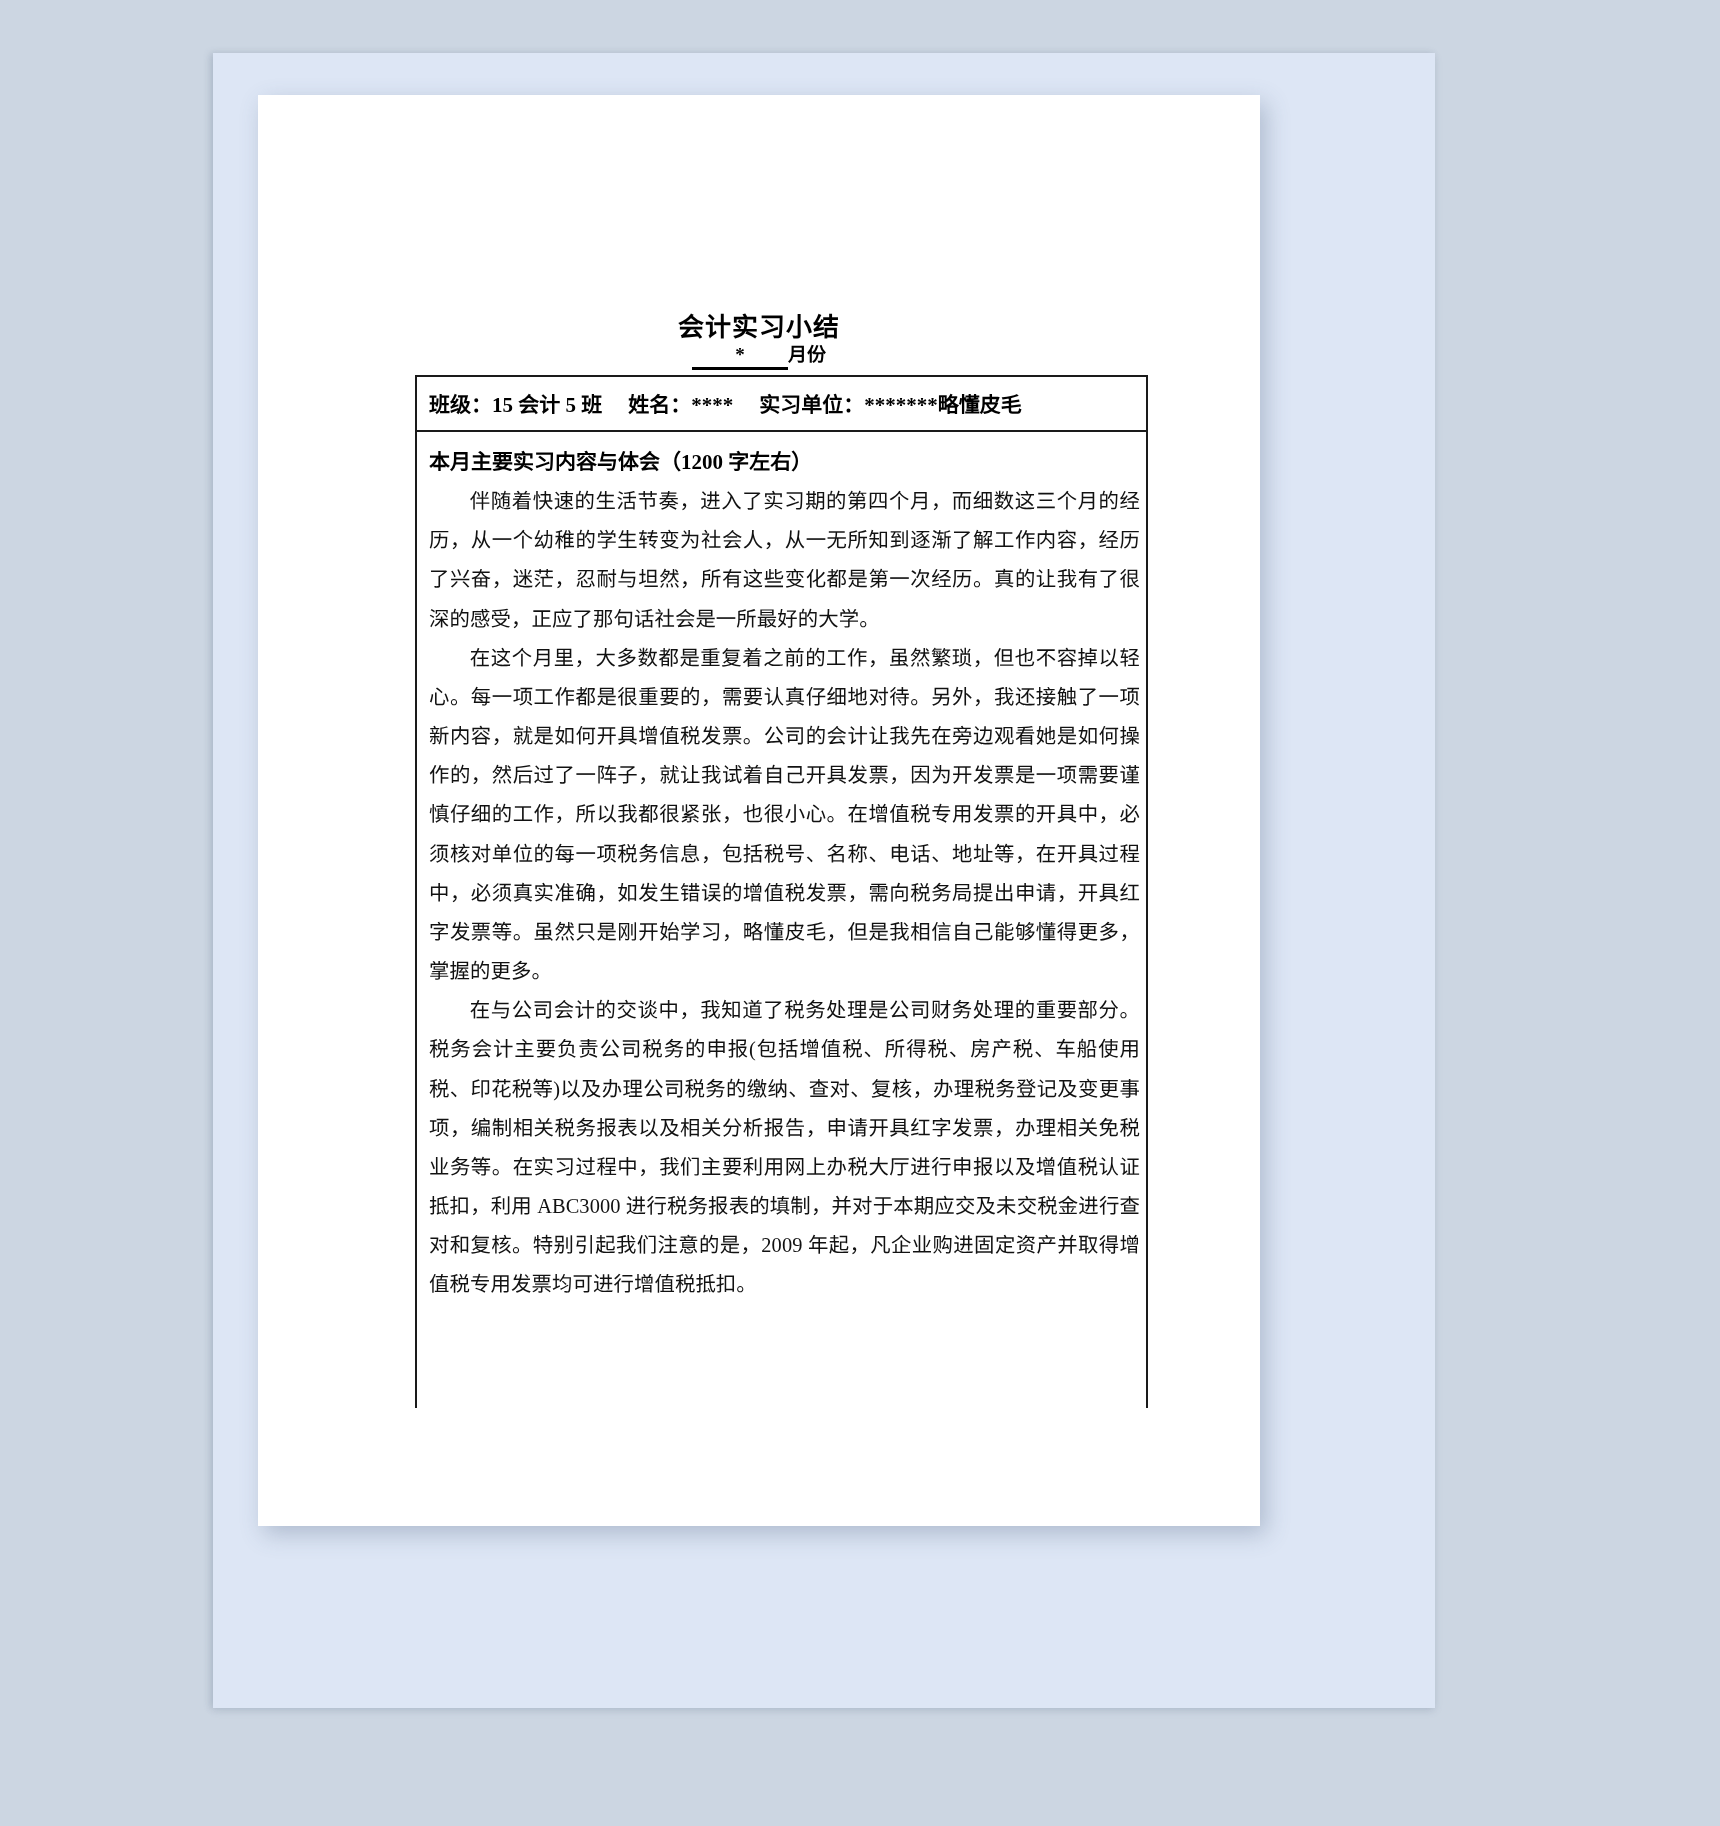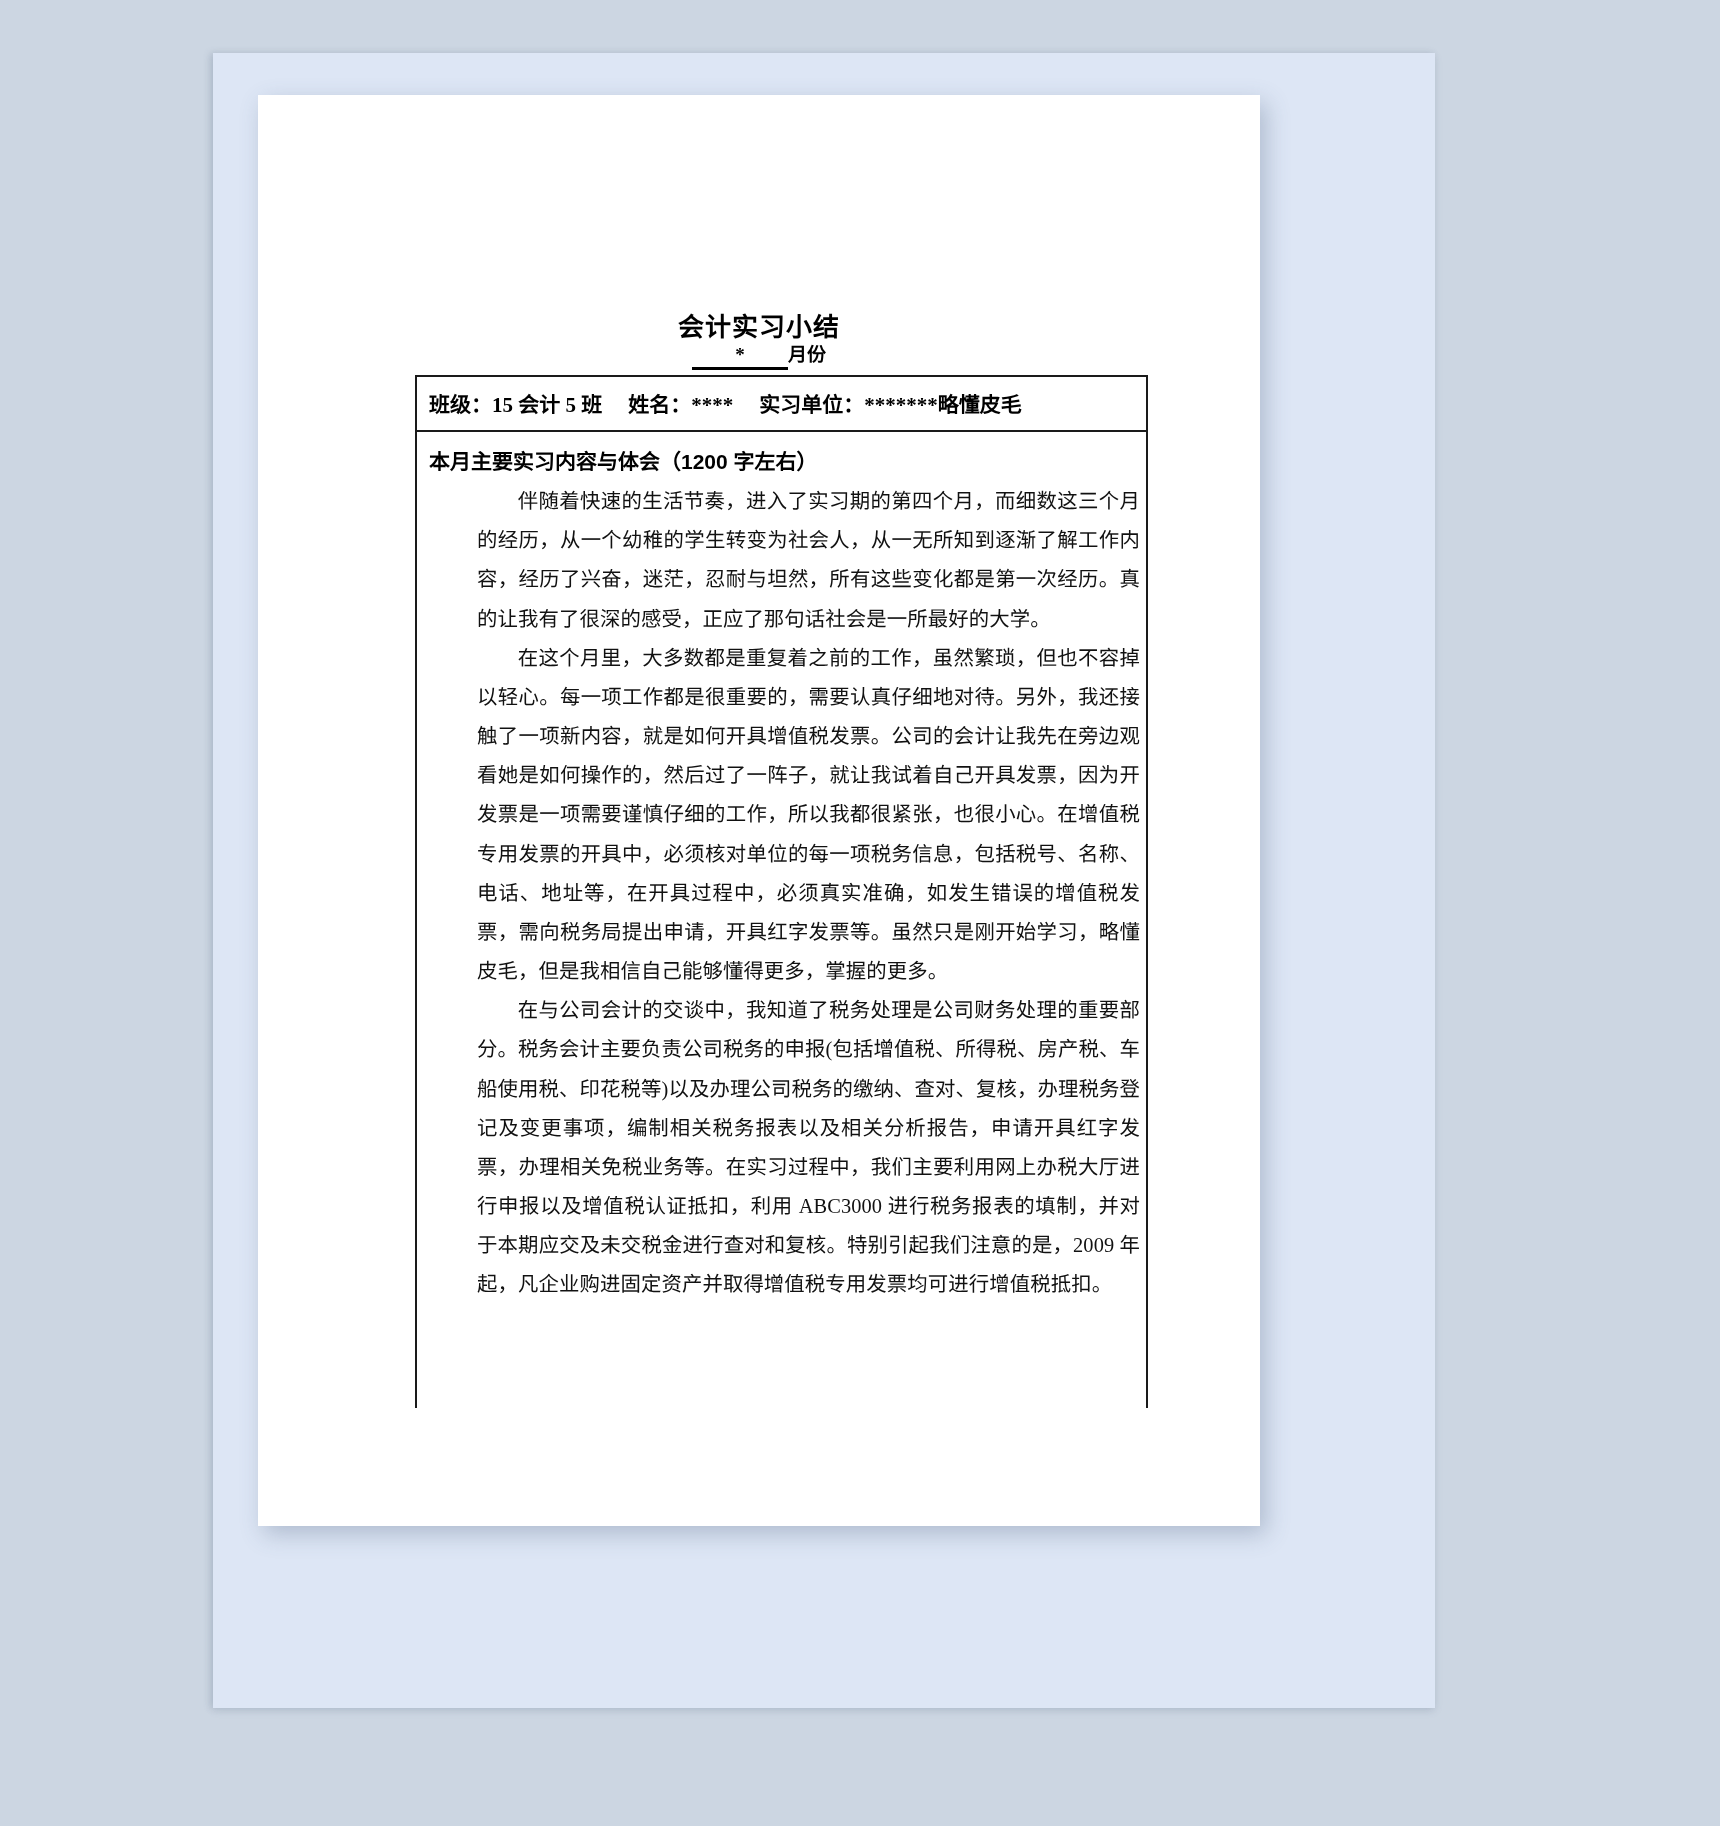--- a/index.html
+++ b/index.html
@@ -113,38 +113,37 @@
 
   #content-section {
     padding: 10px 6px 10px 12px;
     box-sizing: border-box;
   }
   #content-heading {
     font-size: 21px;
     font-weight: bold;
     color: #000;
     margin: 3px 0 7px 0;
-    font-family: Liberation Sans, sans-serif;
+    font-family: Liberation Serif, serif;
   }
   .body-paragraph {
     font-size: 20.4px;
     line-height: 1.92;
     color: #111;
     text-indent: 2em;
     text-align: justify;
     text-justify: inter-ideograph;
     margin: 0;
     letter-spacing: 0.1px;
     font-family: "Liberation Serif", "DejaVu Serif", serif;
   }
   
   #paragraph-list {
     height: 916px;
     overflow: hidden;
-    margin-left: 48px;
   }
 </style>
 </head>
 <body>
 
 <div id="backdrop-sheet"></div>
 
 <div id="document-page">
   <div class="page-inner">
 

